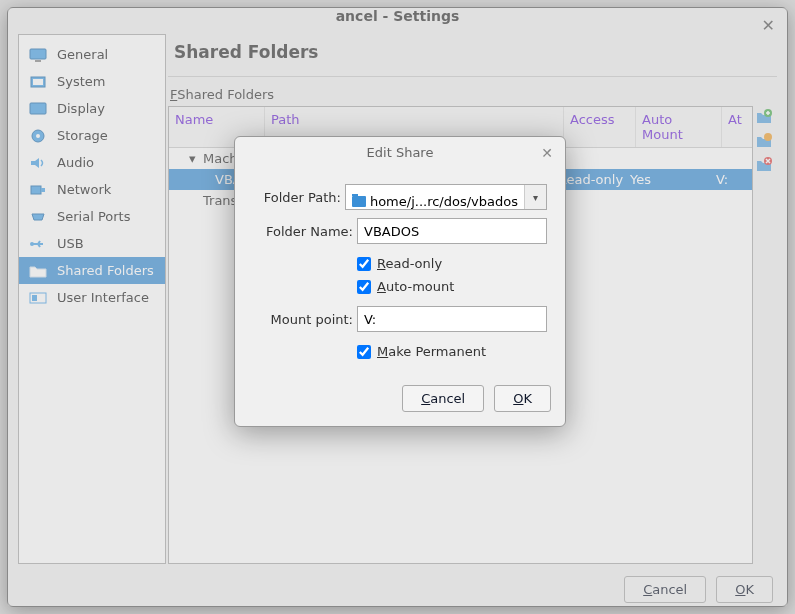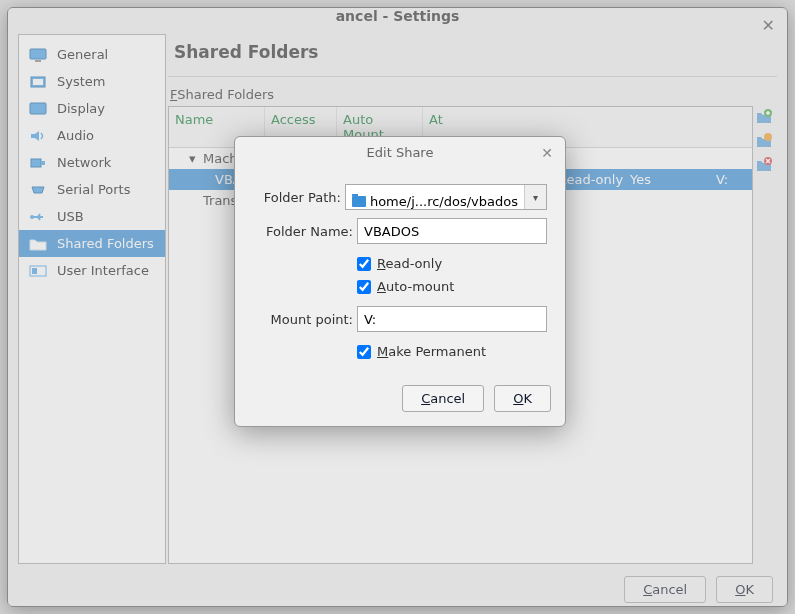--- a/index.html
+++ b/index.html
@@ -16,21 +16,21 @@
 .sidebar-item.active { background: #3b8fd6; color: #fff; }
 .side-icon { width: 18px; height: 14px; display: inline-block; }
 
 .main { flex: 1; display: flex; flex-direction: column; }
 .main-title { font-size: 17px; font-weight: bold; color: #333; padding: 8px 6px 14px 6px; border-bottom: 1px solid #ccc; }
 .section-label { font-size: 13px; color: #333; padding: 10px 2px 4px 2px; }
 
 .table-wrap { position: relative; display: flex; gap: 2px; }
 .table-box { flex: 1; background: #fff; border: 1px solid #aaa; height: 458px; font-size: 13px; }
 .thead { display: flex; background: #f5f5f5; border-bottom: 1px solid #ccc; }
-.thead div { padding: 5px 6px; border-right: 1px solid #ddd; color: #15803d; }
+.thead div { padding: 5px 6px; border-right: 1px solid #ddd; color: #6d28d9; }
 .col-name { width: 96px; }
 .col-path { flex: 1; }
 .col-access { width: 72px; }
 .col-auto { width: 86px; }
 .col-at { width: 30px; border-right: none !important; }
 
 .trow { display: flex; padding: 3px 6px; align-items: center; }
 .trow.group { color: #333; }
 .trow.selected { background: #3b8fd6; color: #fff; }
 .indent1 { padding-left: 20px; }
@@ -100,20 +100,29 @@
         <span class="side-icon">
             <svg width="18" height="14">
               <rect x="1" y="1" width="16" height="11" rx="1" fill="#4aa3e8" stroke="#2270b0"></rect>
             </svg>
           </span>
         <span>Display</span>
       </div>
       <div class="sidebar-item">
         <span class="side-icon">
             <svg width="18" height="14">
+              <circle cx="9" cy="7" r="6" fill="#4aa3e8" stroke="#2270b0"></circle>
+              <circle cx="9" cy="7" r="2" fill="#fff"></circle>
+            </svg>
+          </span>
+        <span>Storage</span>
+      </div>
+      <div class="sidebar-item">
+        <span class="side-icon">
+            <svg width="18" height="14">
               <polygon points="2,5 6,5 10,2 10,12 6,9 2,9" fill="#4aa3e8"></polygon>
               <path d="M12,4 Q15,7 12,10" fill="none" stroke="#4aa3e8" stroke-width="1.5"></path>
             </svg>
           </span>
         <span>Audio</span>
       </div>
       <div class="sidebar-item">
         <span class="side-icon">
             <svg width="18" height="14">
               <rect x="2" y="3" width="10" height="8" fill="#4aa3e8" stroke="#2270b0"></rect>
@@ -158,20 +167,21 @@
       </div>
     </div>
 
     <div class="main">
       <div class="main-title">Shared Folders</div>
       <div class="section-label"><span style="text-decoration:underline">F</span>Shared Folders</div>
       <div class="table-wrap">
         <div class="table-box">
           <div class="thead">
             <div class="col-name">Name</div>
+            <div class="col-path">Path</div>
             <div class="col-access">Access</div>
             <div class="col-auto">Auto Mount</div>
             <div class="col-at">At</div>
           </div>
           <div class="trow group indent1">
             <span class="caret">▾</span>
             <span>Machine Folders</span>
           </div>
           <div class="trow selected">
             <span class="col-name indent2" style="width:96px;padding-left:40px">VBADOS</span>

